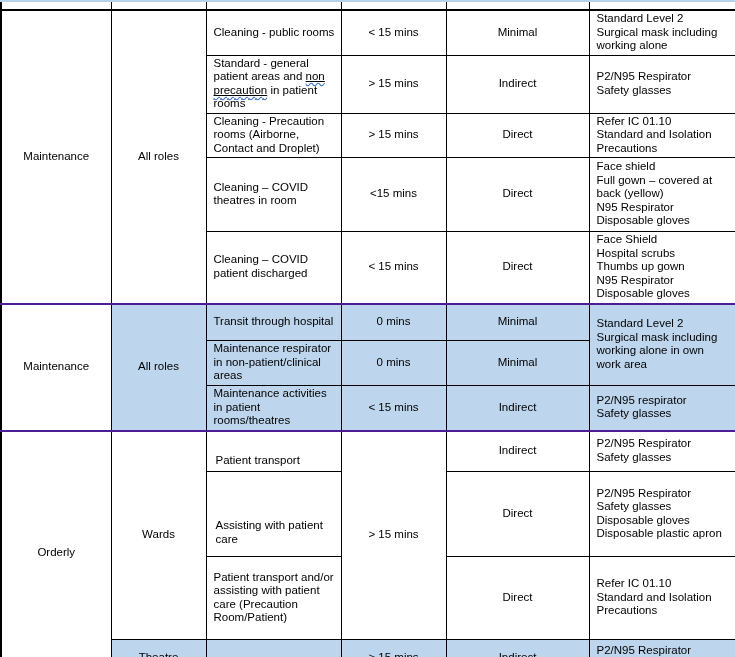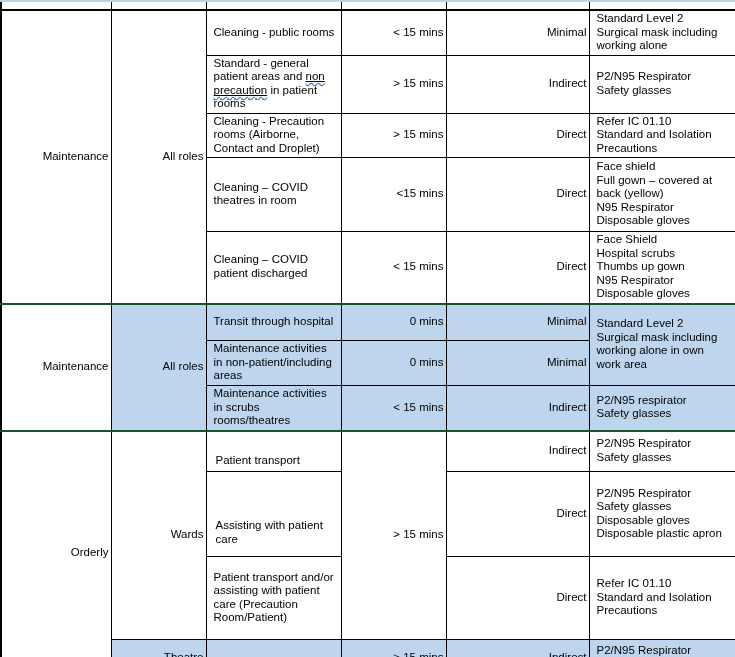--- a/index.html
+++ b/index.html
@@ -26,24 +26,24 @@
     border:1px solid #000;
     font-size:11.5px;
     line-height:13.5px;
     padding:1px 6px 2px 7px;
     vertical-align:middle;
     text-align:left;
     white-space:pre-line;
     overflow:hidden;
     margin-left:8px;
   }
-  td.c{text-align:right;padding-left:2px;padding-right:2px;}
+  td.c{text-align:center;padding-left:2px;padding-right:2px;}
   td.hl{background:var(--hl);}
   tr.cut td{height:7px;padding:0;border-top:2px solid var(--topline);border-bottom:2px solid #000;}
-  tr.bold-top td{border-top:2px solid #14532d;}
+  tr.bold-top td{border-top:2px solid #4c1d95;}
   td.vb{vertical-align:bottom;padding-left:9px;}
   td.pb4{padding-bottom:4px;}
   td.pb10{padding-bottom:10px;}
   td.pb2{padding-bottom:2px;}
   .u-straight{text-decoration:underline;}
   .u-wavy{
     text-decoration:underline wavy var(--wavy);
     text-decoration-skip-ink:none;
     text-underline-offset:2px;
   }
@@ -118,26 +118,26 @@
       <tr class="bold-top" style="height:37px">
         <td class="c" rowspan="3">Maintenance</td>
         <td class="c hl" rowspan="3">All roles</td>
         <td class="hl">Transit through hospital</td>
         <td class="c hl">0 mins</td>
         <td class="c hl">Minimal</td>
         <td class="hl" rowspan="2">Standard Level 2
 Surgical mask including working alone in own work area</td>
       </tr>
       <tr style="height:45px">
-        <td class="hl">Maintenance activities in non-patient/including areas</td>
+        <td class="hl">Maintenance respirator in non-patient/clinical areas</td>
         <td class="c hl">0 mins</td>
         <td class="c hl">Minimal</td>
       </tr>
       <tr style="height:41px">
-        <td class="hl">Maintenance activities in scrubs rooms/theatres</td>
+        <td class="hl">Maintenance activities in patient rooms/theatres</td>
         <td class="c hl">&lt; 15 mins</td>
         <td class="c hl">Indirect</td>
         <td class="hl">P2/N95 respirator
 Safety glasses</td>
       </tr>
 
       <tr class="bold-top" style="height:41px">
         <td class="c" rowspan="4">Orderly</td>
         <td class="c" rowspan="3">Wards</td>
         <td class="vb pb4">Patient transport</td>

